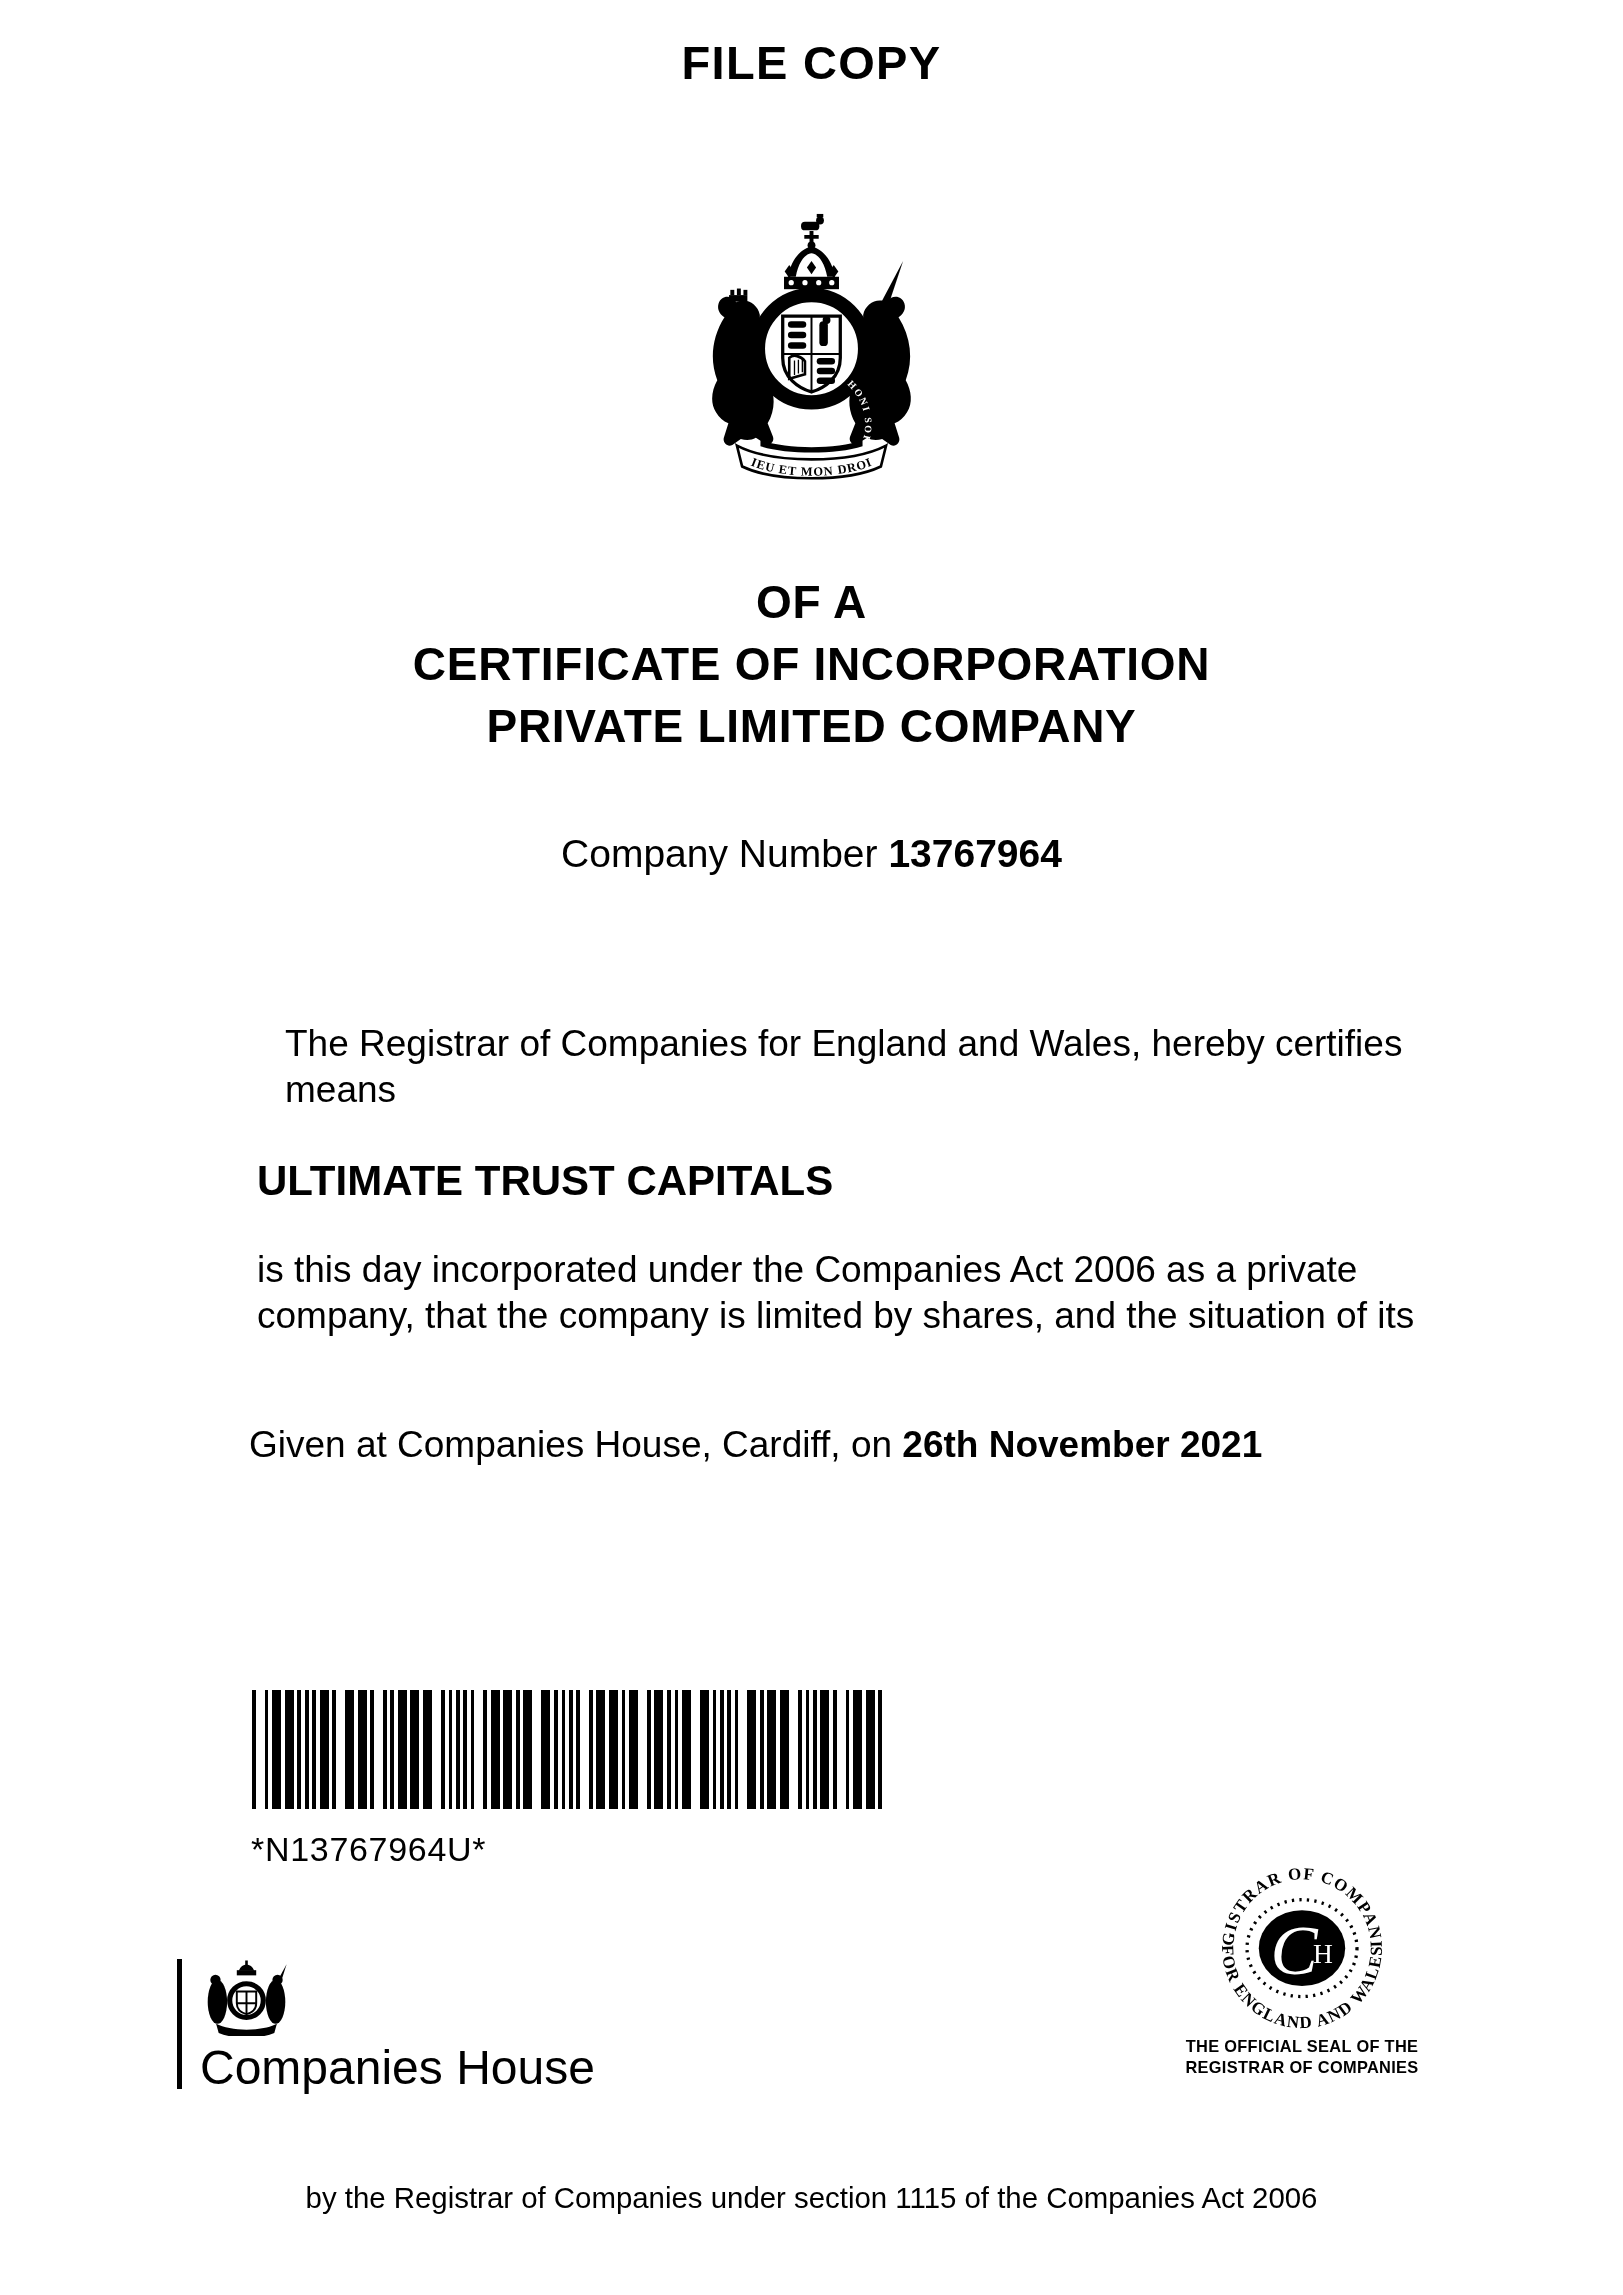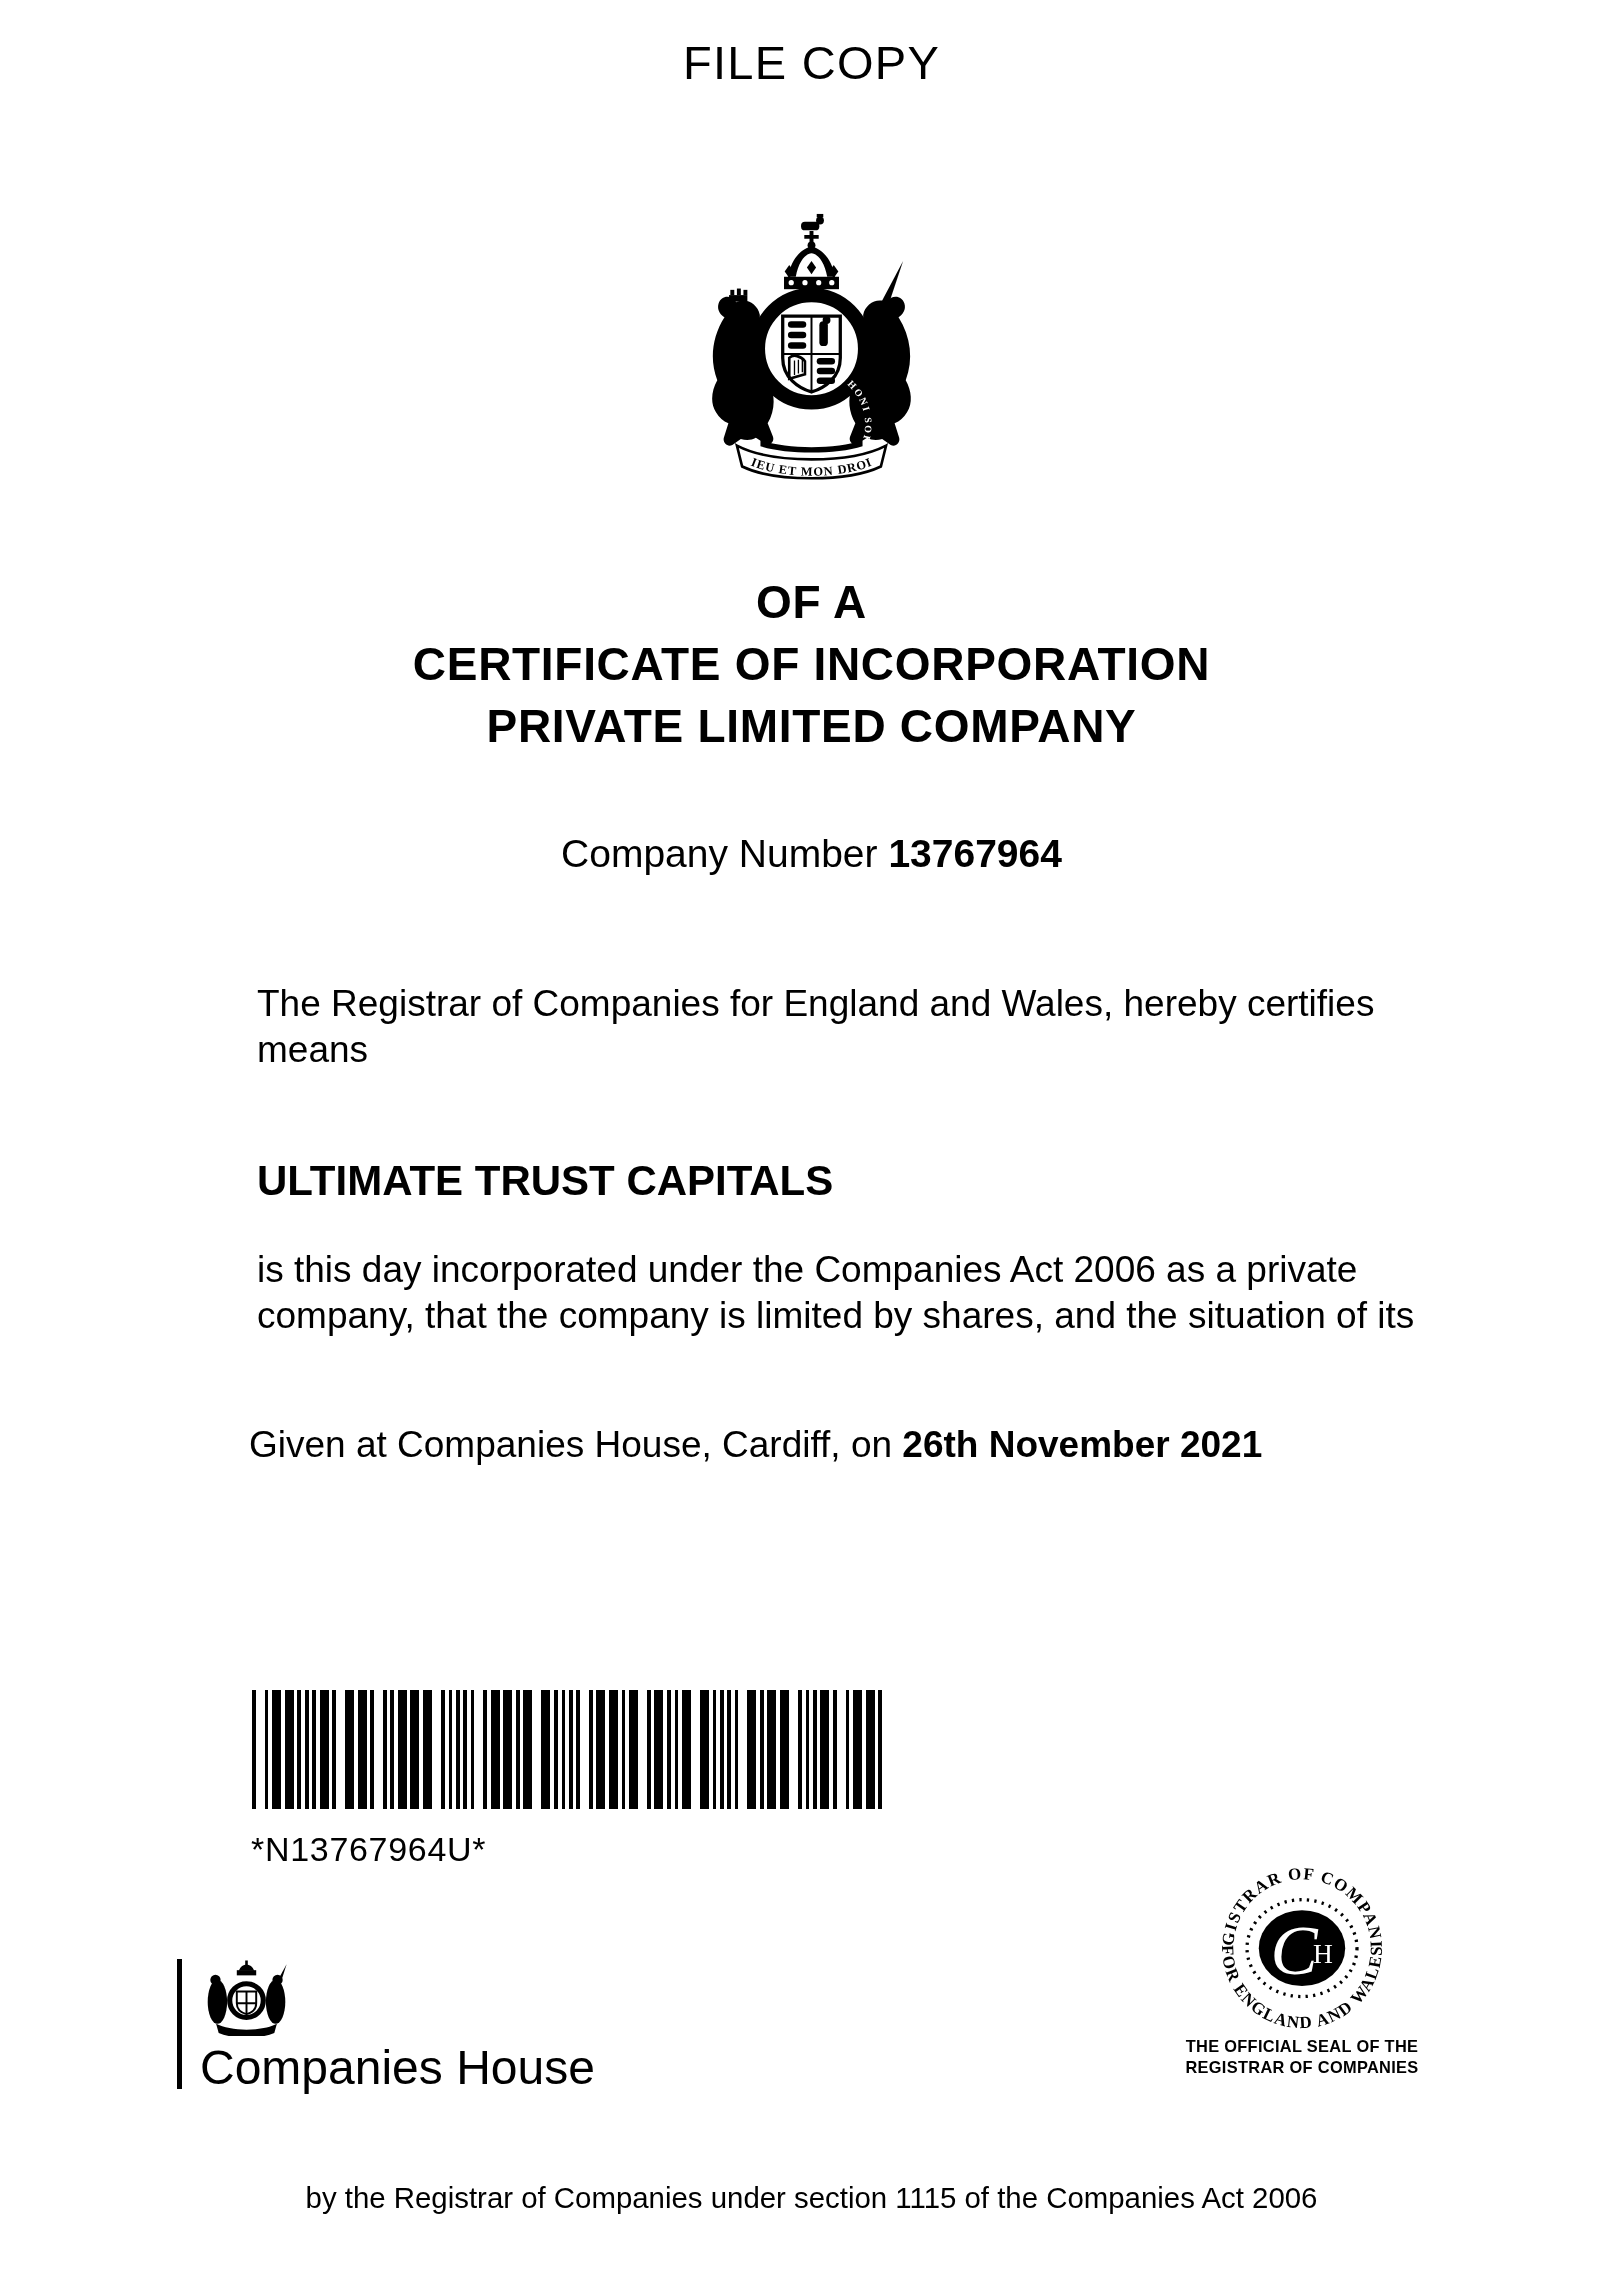--- a/index.html
+++ b/index.html
@@ -6,34 +6,34 @@
   .page{
     position:relative;
     width:1623px;height:2295px;
     background:#ffffff;color:#000;
     font-family:"Liberation Sans", sans-serif;
     overflow:hidden;
     margin:0 auto;
   }
   .file-copy{
     position:absolute;top:35px;left:0;width:100%;
-    text-align:center;font-size:47px;font-weight:normal;letter-spacing:1.3px;
+    text-align:center;font-size:47px;font-weight:bold;letter-spacing:1.3px;
   }
   .royal-arms{position:absolute;left:661px;top:185px;width:301px;height:300px;}
   .cert-title{
     position:absolute;top:571px;left:0;width:100%;
     text-align:center;font-size:46px;font-weight:bold;line-height:62px;letter-spacing:0.7px;
   }
   .company-number{
     position:absolute;top:832px;left:0;width:100%;
     text-align:center;font-size:39px;
   }
   .company-number b{font-weight:bold;}
   .para{position:absolute;left:257px;font-size:37px;line-height:46px;white-space:nowrap;}
-  .para-certify{top:981px;}
+  .para-certify{top:1021px;margin-left:28px;}
   .company-name{
     position:absolute;left:257px;top:1157px;
     font-size:42px;font-weight:bold;white-space:nowrap;
   }
   .para-incorporated{top:1247px;}
   .given-line{
     position:absolute;left:249px;top:1424px;
     font-size:37px;white-space:nowrap;
   }
   .given-line b{font-weight:bold;}

